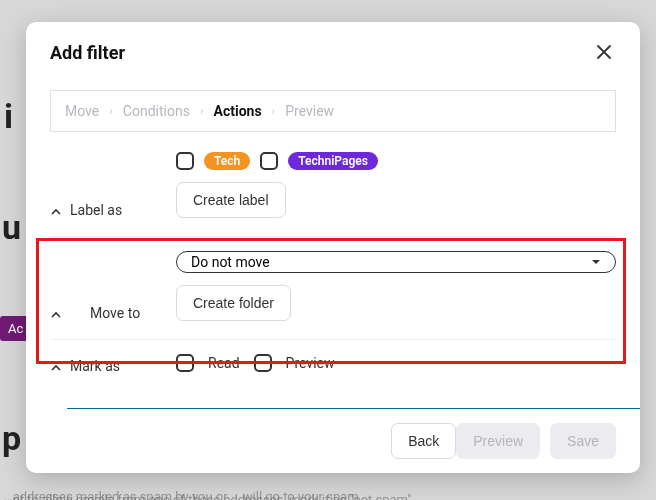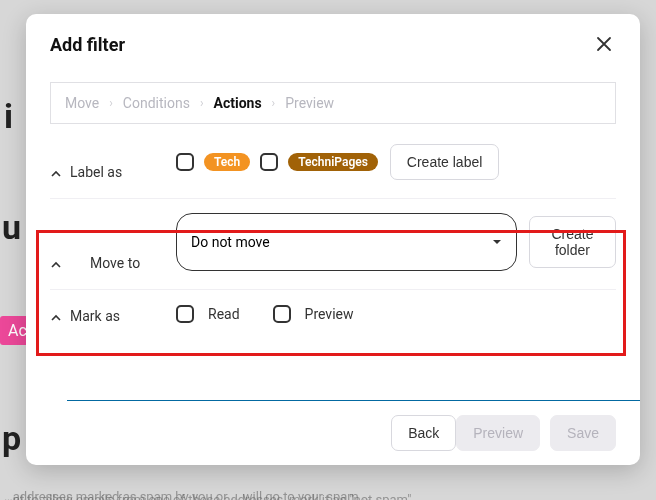--- a/index.html
+++ b/index.html
@@ -14,21 +14,21 @@
   .blur-text {
     position: absolute;
     color: #666;
     font-size: 13px;
     line-height: 1.5;
     filter: blur(0.7px);
     opacity: 0.6;
   }
   .modal {
     position: absolute;
-    top: 14px;
+    top: 22px;
     left: 26px;
     width: 614px;
     height: 451px;
     background: #fff;
     border-radius: 10px;
     box-shadow: 0 6px 24px rgba(0,0,0,0.2);
     display: flex;
     flex-direction: column;
     overflow: hidden;
   }
@@ -92,20 +92,21 @@
   .chev {
     color: #333;
   }
   .section-label {
     font-size: 14px;
     color: #333;
   }
   .section-right {
     flex: 1;
     display: flex;
+    flex-direction: column;
     gap: 12px;
   }
   .row {
     display: flex;
     align-items: center;
     gap: 10px;
   }
   .checkbox {
     width: 18px;
     height: 18px;
@@ -128,21 +129,21 @@
     color: #333;
     padding: 9px 16px;
     border-radius: 7px;
     font-size: 14px;
     cursor: pointer;
   }
   .select {
     width: 100%;
     border: 1.5px solid #333;
     border-radius: 16px;
-    padding: 20px 14px;
+    padding: 2px 14px;
     font-size: 14px;
     display: flex;
     align-items: center;
     justify-content: space-between;
     cursor: pointer;
   }
   .select .caret {
     color: #333;
   }
   .highlight-box {
@@ -180,23 +181,23 @@
   .bg-letter {
     position: absolute;
     font-size: 34px;
     font-weight: 700;
     color: #222;
   }
   .bg-badge {
     position: absolute;
     left: 0;
     top: 316px;
-    background: #ec4899;
+    background: #701a75;
     color: #fff;
-    font-size: 16px;
+    font-size: 13px;
     padding: 5px 8px;
     border-radius: 3px;
   }
 </style>
 </head>
 <body>
 
 <div class="bg-letter" style="left:4px; top:96px;">i</div>
 <div class="bg-letter" style="left:2px; top:207px;">u</div>
 <div class="bg-letter" style="left:2px; top:418px;">p</div>
@@ -232,21 +233,21 @@
         <svg class="chev" width="12" height="12" viewBox="0 0 12 12">
             <path d="M2 8 L6 4 L10 8" fill="none" stroke="#333" stroke-width="1.6"></path>
           </svg>
         <span class="section-label">Label as</span>
       </div>
       <div class="section-right">
         <div class="row">
           <span class="checkbox"></span>
           <span class="pill" style="background:#f39322">Tech</span>
           <span class="checkbox"></span>
-          <span class="pill" style="background:#a16207">TechniPages</span>
+          <span class="pill" style="background:#6d28d9">TechniPages</span>
         </div>
         <div class="row">
           <button class="btn">Create label</button>
         </div>
       </div>
     </div>
 
     <hr class="hr">
 
     <div class="section section-move">
@@ -274,21 +275,21 @@
     <div class="section">
       <div class="section-left">
         <svg class="chev" width="12" height="12" viewBox="0 0 12 12">
             <path d="M2 8 L6 4 L10 8" fill="none" stroke="#333" stroke-width="1.6"></path>
           </svg>
         <span class="section-label">Mark as</span>
       </div>
       <div class="section-right">
         <div class="row" style="gap:14px;">
           <span class="checkbox"></span>
-          <span style="font-size:14px;color:#333;margin-right:19px;">Read</span>
+          <span style="font-size:14px;color:#333;margin-right:0;">Read</span>
           <span class="checkbox"></span>
           <span style="font-size:14px;color:#333;">Preview</span>
         </div>
       </div>
     </div>
 
   </div>
 
   <div class="footer">
     <button class="btn">Back</button>

